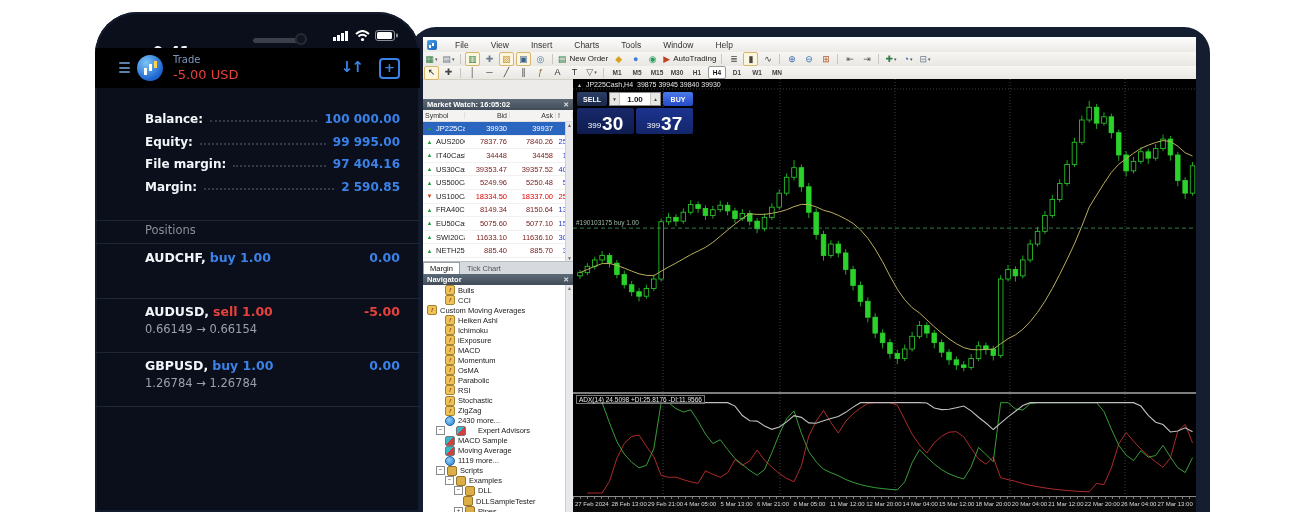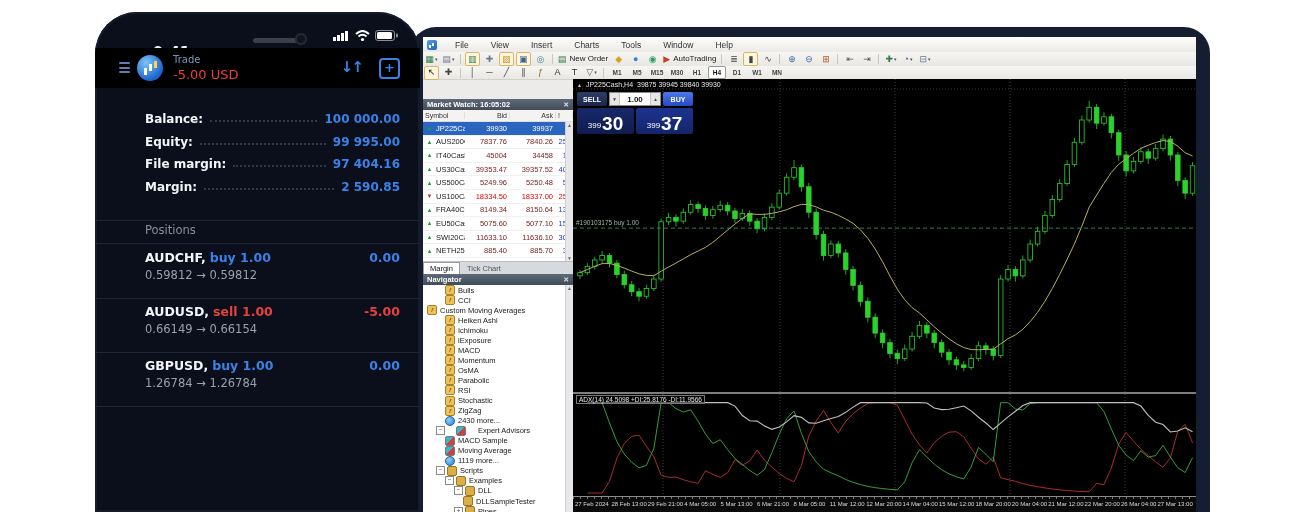--- a/index.html
+++ b/index.html
@@ -297,21 +297,21 @@
             <div class="mw-row">
               <span class="arw" style="color: rgb(31, 158, 58);">▲</span>
               <span class="sym">AUS200C...</span>
               <span class="num">7837.76</span>
               <span class="num">7840.26</span>
               <span class="spr">250</span>
             </div>
             <div class="mw-row">
               <span class="arw" style="color: rgb(31, 158, 58);">▲</span>
               <span class="sym">IT40Cash</span>
-              <span class="num">45004</span>
+              <span class="num">34448</span>
               <span class="num">34458</span>
               <span class="spr">10</span>
             </div>
             <div class="mw-row">
               <span class="arw" style="color: rgb(31, 158, 58);">▲</span>
               <span class="sym">US30Cash</span>
               <span class="num">39353.47</span>
               <span class="num">39357.52</span>
               <span class="spr">405</span>
             </div>
@@ -798,21 +798,20 @@
     <div class="pdiv" style="top:208px"></div>
     <div class="postitle">Positions</div>
     <div class="pdiv" style="top:231px"></div>
     <div class="poslist" id="pos-list">
         <div class="pos-row">
           <div class="pos-l1">
             <span>AUDCHF,</span>
             <span class="side c-blue">buy 1.00</span>
             <span class="profit c-blue">0.00</span>
           </div>
-          <div class="pos-l2">0.59812 → 0.59812</div>
         </div>
         <div class="pos-row">
           <div class="pos-l1">
             <span>AUDUSD,</span>
             <span class="side c-red">sell 1.00</span>
             <span class="profit c-red">-5.00</span>
           </div>
           <div class="pos-l2">0.66149 → 0.66154</div>
         </div>
         <div class="pos-row">

